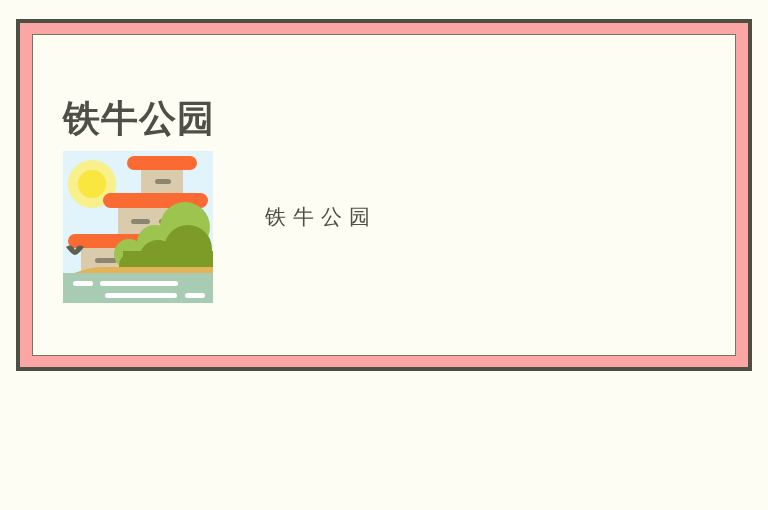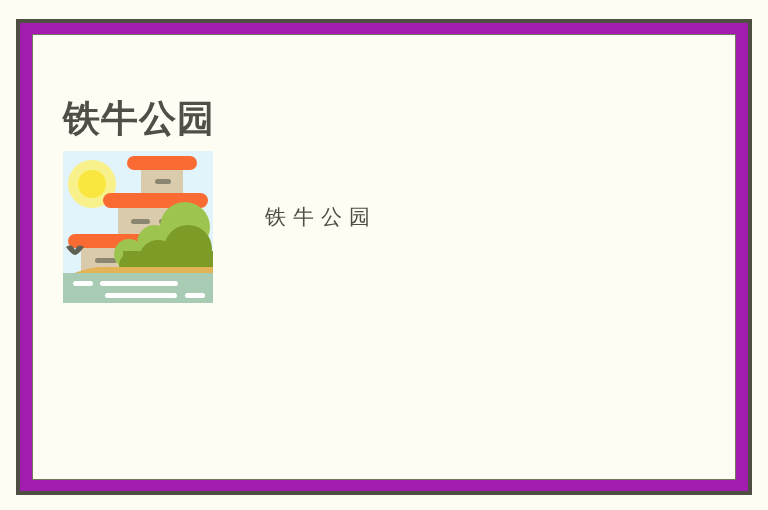--- a/index.html
+++ b/index.html
@@ -20,24 +20,24 @@
     width: 768px;
     height: 510px;
     background: #fdfdf3;
   }
 
   #outer-frame {
     position: absolute;
     left: 16px;
     top: 19px;
     width: 736px;
-    height: 476px;
+    height: 352px;
     border: 4px solid #4e4f42;
     box-sizing: border-box;
-    background: #a21caf;
+    background: #fca5a5;
   }
 
   #inner-frame {
     position: absolute;
     left: 12px;
     top: 11px;
     right: 12px;
     bottom: 11px;
     border: 1px solid #74755f;
     box-sizing: border-box;

